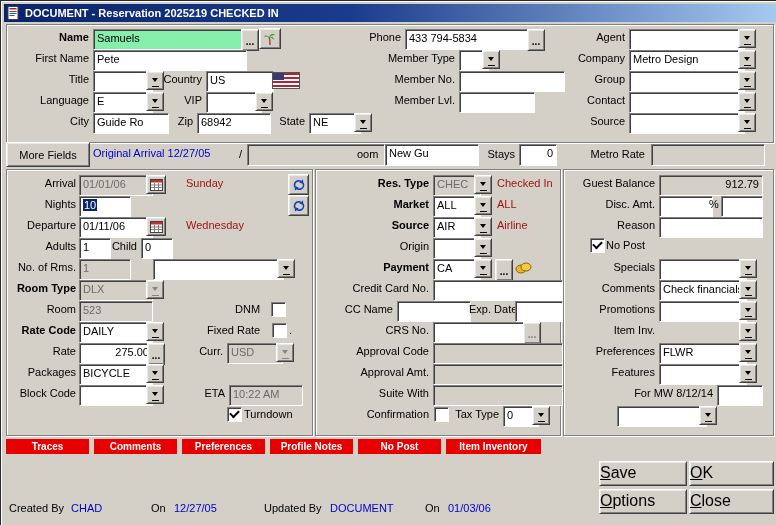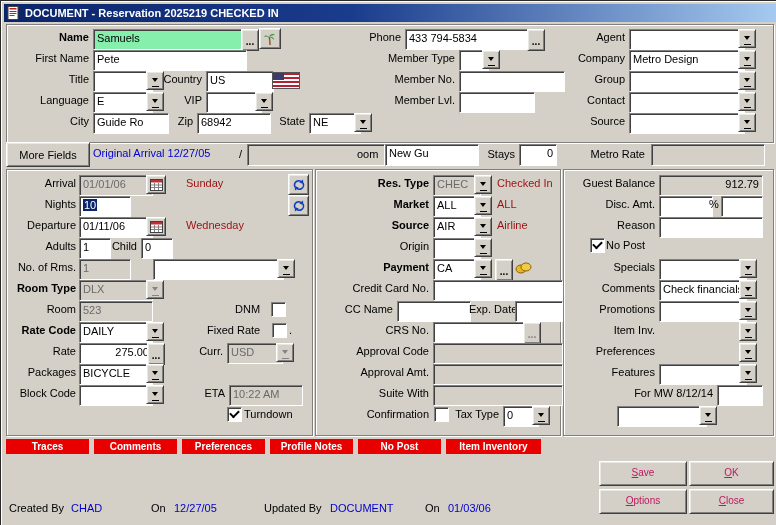--- a/index.html
+++ b/index.html
@@ -31,21 +31,21 @@
   .cb{position:absolute;width:13px;height:13px;background:#fff;border:1px solid;
       border-color:#808080 #fff #fff #808080;box-shadow:inset 1px 1px 0 #404040}
   .cb.on::after{content:"";position:absolute;left:2px;top:2px;width:7px;height:4px;
       border-left:2px solid #000;border-bottom:2px solid #000;transform:rotate(-45deg)}
   .grp{position:absolute;border:1px solid #808080;box-shadow:1px 1px 0 #fff,inset 1px 1px 0 #fff}
   .red{color:#9c1010}.blue{color:#0000cc}
   .rb{position:absolute;top:438px;height:15px;background:#e80000;color:#fff;font-weight:bold;font-size:10px;
       display:flex;align-items:center;justify-content:center}
   .ab{position:absolute;width:86px;height:23px;background:#d4d0c8;border:1px solid;
       border-color:#fff #404040 #404040 #fff;box-shadow:inset 1px 1px 0 #e8e8e4,inset -1px -1px 0 #808080;
-      font-size:10px;text-align:center;line-height:21px;color:#be185d}
+      font-size:16px;text-align:left;line-height:21px;color:#000000}
   .ab::first-letter{text-decoration:underline}
   .selval{background:#0a246a;color:#fff;padding:0 1px}
   .flag{position:absolute;width:26px;height:15px;border:1px solid #555;
       background:repeating-linear-gradient(180deg,#b22234 0 2px,#fff 2px 4px)}
   .flag::after{content:"";position:absolute;left:0;top:0;width:11px;height:7px;background:#3c3b6e}
   svg{display:block}
 </style>
 </head>
 <body>
 
@@ -419,20 +419,21 @@
       <i class="tbar"></i>
     </div>
 
   <span class="lbl r" style="left:566px;top:323px;width:88px">Item Inv.</span>
   <div class="btn dd" style="left:738px;top:321px">
       <i class="tri"></i>
       <i class="tbar"></i>
     </div>
 
   <span class="lbl r" style="left:566px;top:344px;width:88px">Preferences</span>
+  <div class="fld" style="left:658px;top:342px;width:80px">FLWR</div>
   <div class="btn dd" style="left:738px;top:342px">
       <i class="tri"></i>
       <i class="tbar"></i>
     </div>
 
   <span class="lbl r" style="left:566px;top:365px;width:88px">Features</span>
   <div class="fld" style="left:658px;top:363px;width:80px"></div>
   <div class="btn dd" style="left:738px;top:363px">
       <i class="tri"></i>
       <i class="tbar"></i>

